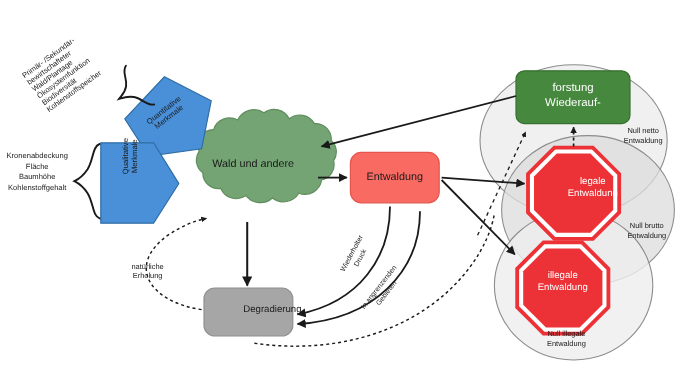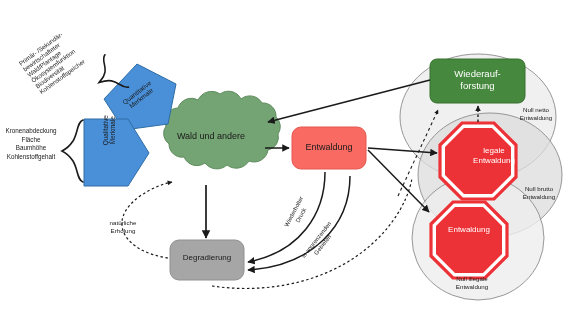--- a/index.html
+++ b/index.html
@@ -163,33 +163,34 @@
     <div>Qualitative</div>
     <div>Merkmale</div>
   </div>
 
   <div class="lbl" style="left:156px;top:131px;width:110px;font-size:9px;line-height:1.3;">
     <div>Wald und andere</div>
   </div>
 
   <div class="lbl" style="left:292px;top:142px;width:74px;font-size:9px;">Entwaldung</div>
 
-  <div class="lbl" style="left:170px;top:254px;width:74px;font-size:8px;">Degradierung</div>
+  <div class="lbl" style="left:170px;top:254px;width:74px;font-size:8px;padding-left:20px;">Degradierung</div>
 
   <div class="lbl white" style="left:430px;top:68px;width:95px;font-size:9.5px;line-height:1.3;">
+    <div>forstung</div>
     <div>Wiederauf-</div>
-    <div>forstung</div>
   </div>
 
   <div class="lbl white" style="left:440px;top:146px;width:76px;font-size:8px;line-height:1.3;margin-left:16px;">
     <div>legale</div>
     <div>Entwaldung</div>
   </div>
 
   <div class="lbl white" style="left:431px;top:225px;width:76px;font-size:8px;line-height:1.3;">
+    <div>illegale</div>
     <div>Entwaldung</div>
   </div>
 
   <div class="lbl" style="left:505px;top:106px;width:62px;font-size:6.2px;line-height:1.3;">
     <div>Null netto</div>
     <div>Entwaldung</div>
   </div>
   <div class="lbl" style="left:508px;top:185px;width:62px;font-size:6.2px;line-height:1.3;">
     <div>Null brutto</div>
     <div>Entwaldung</div>

